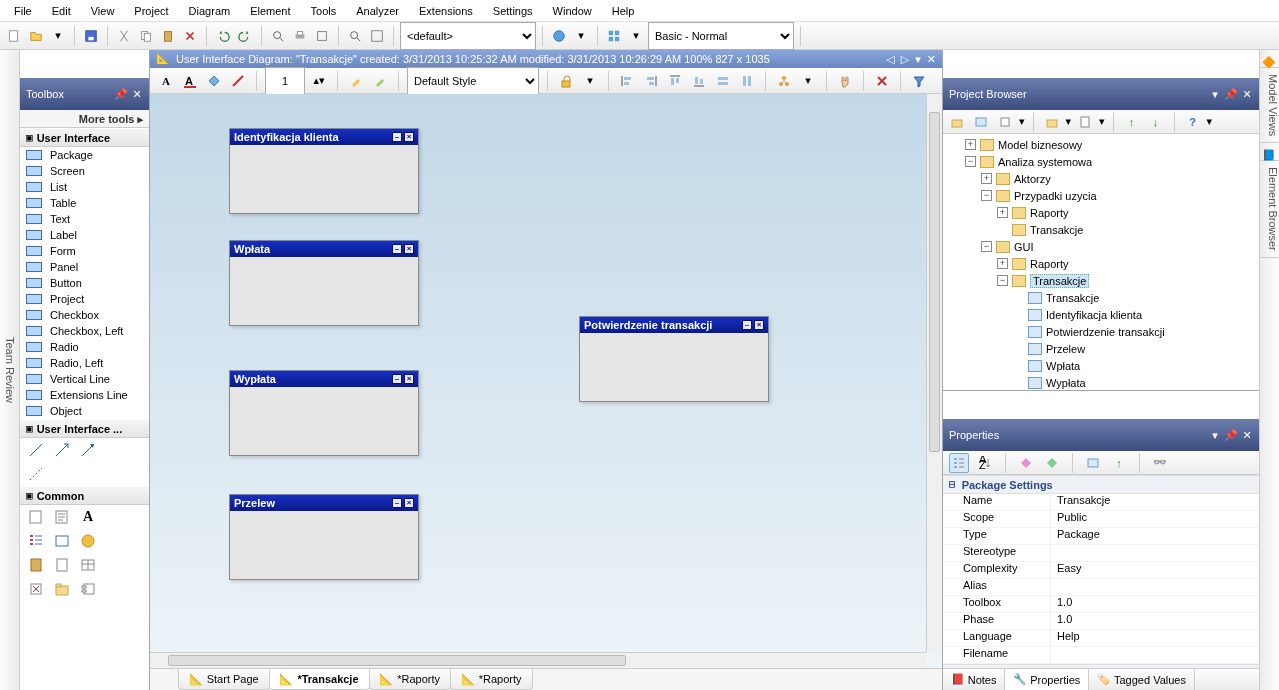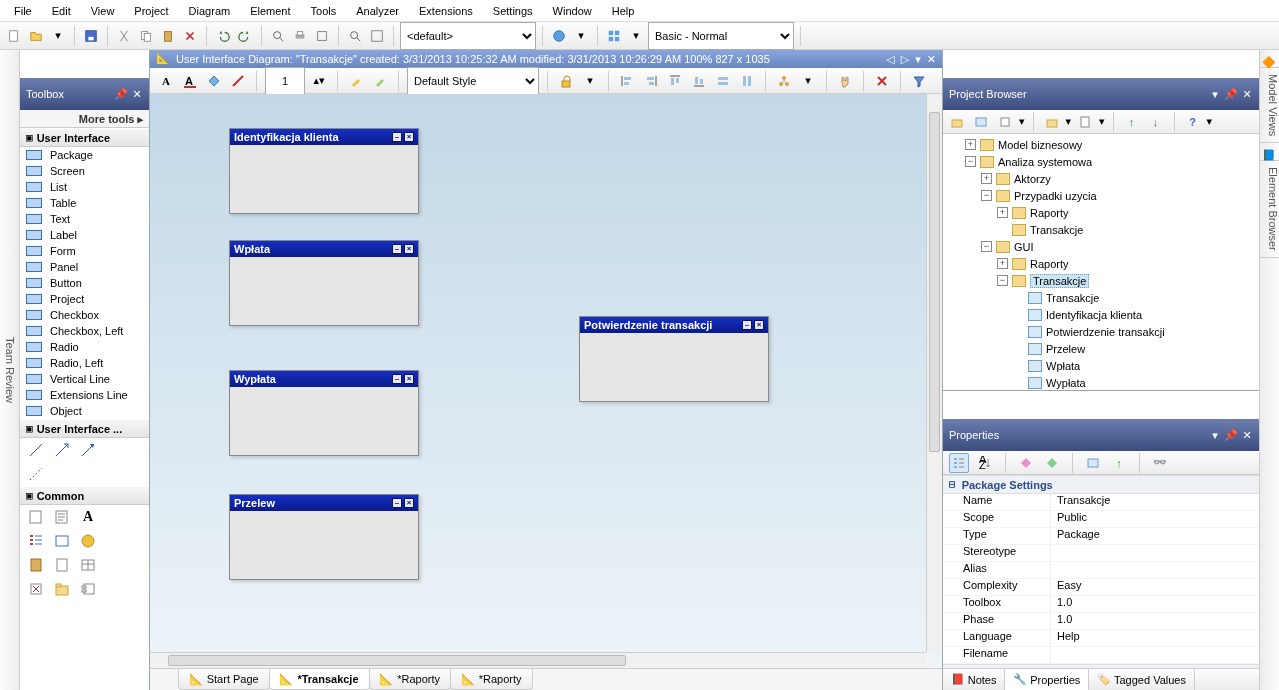--- a/index.html
+++ b/index.html
@@ -803,26 +803,26 @@
             </div>
             <div class="props-row">
               <div class="pk">Type</div>
               <div class="pv">Package</div>
             </div>
             <div class="props-row">
               <div class="pk">Stereotype</div>
               <div class="pv"></div>
             </div>
             <div class="props-row">
+              <div class="pk">Complexity</div>
+              <div class="pv">Easy</div>
+            </div>
+            <div class="props-row">
               <div class="pk">Alias</div>
               <div class="pv"></div>
-            </div>
-            <div class="props-row">
-              <div class="pk">Complexity</div>
-              <div class="pv">Easy</div>
             </div>
             <div class="props-row">
               <div class="pk">Toolbox</div>
               <div class="pv">1.0</div>
             </div>
             <div class="props-row">
               <div class="pk">Phase</div>
               <div class="pv">1.0</div>
             </div>
             <div class="props-row">

